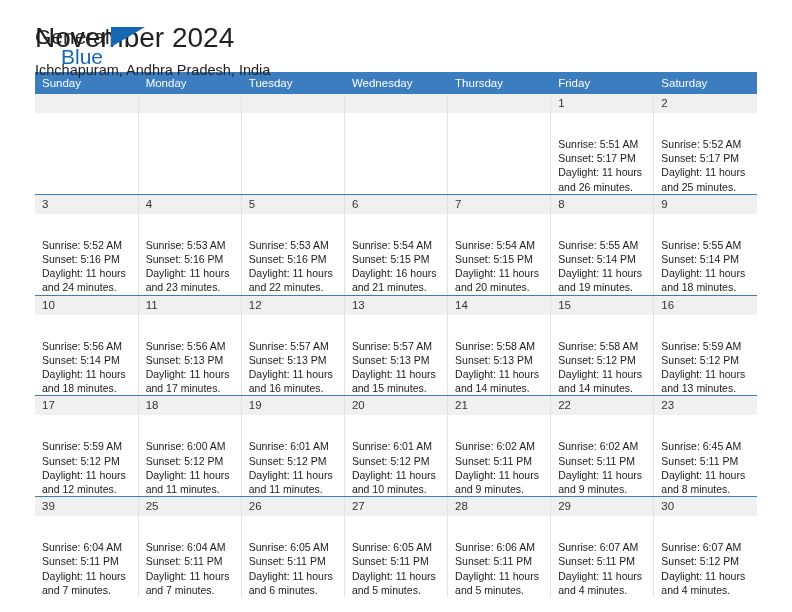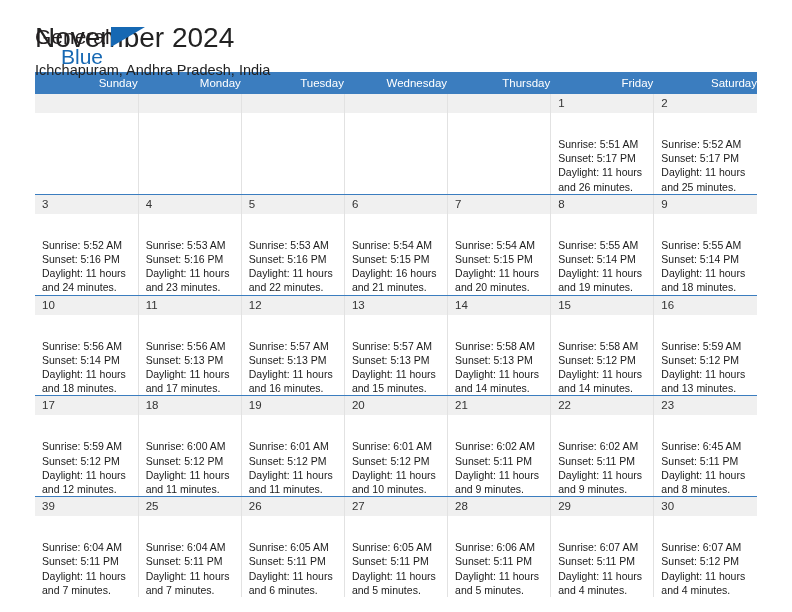--- a/index.html
+++ b/index.html
@@ -82,21 +82,21 @@
   .calendar {
     width: 722px;
     border-collapse: collapse;
     table-layout: fixed;
   }
   .calendar th {
     background: #3b7dbf;
     color: #ffffff;
     font-size: 11.5px;
     font-weight: normal;
-    text-align: right;
+    text-align: left;
     padding: 5px 0 5px 7px;
     height: 19px;
     box-sizing: border-box;
     border-right: 1px solid #3b7dbf;
   }
   .calendar td {
     vertical-align: top;
     padding: 0;
     border-right: 1px solid #e2e2e2;
     border-bottom: 1px solid #3b7dbf;

